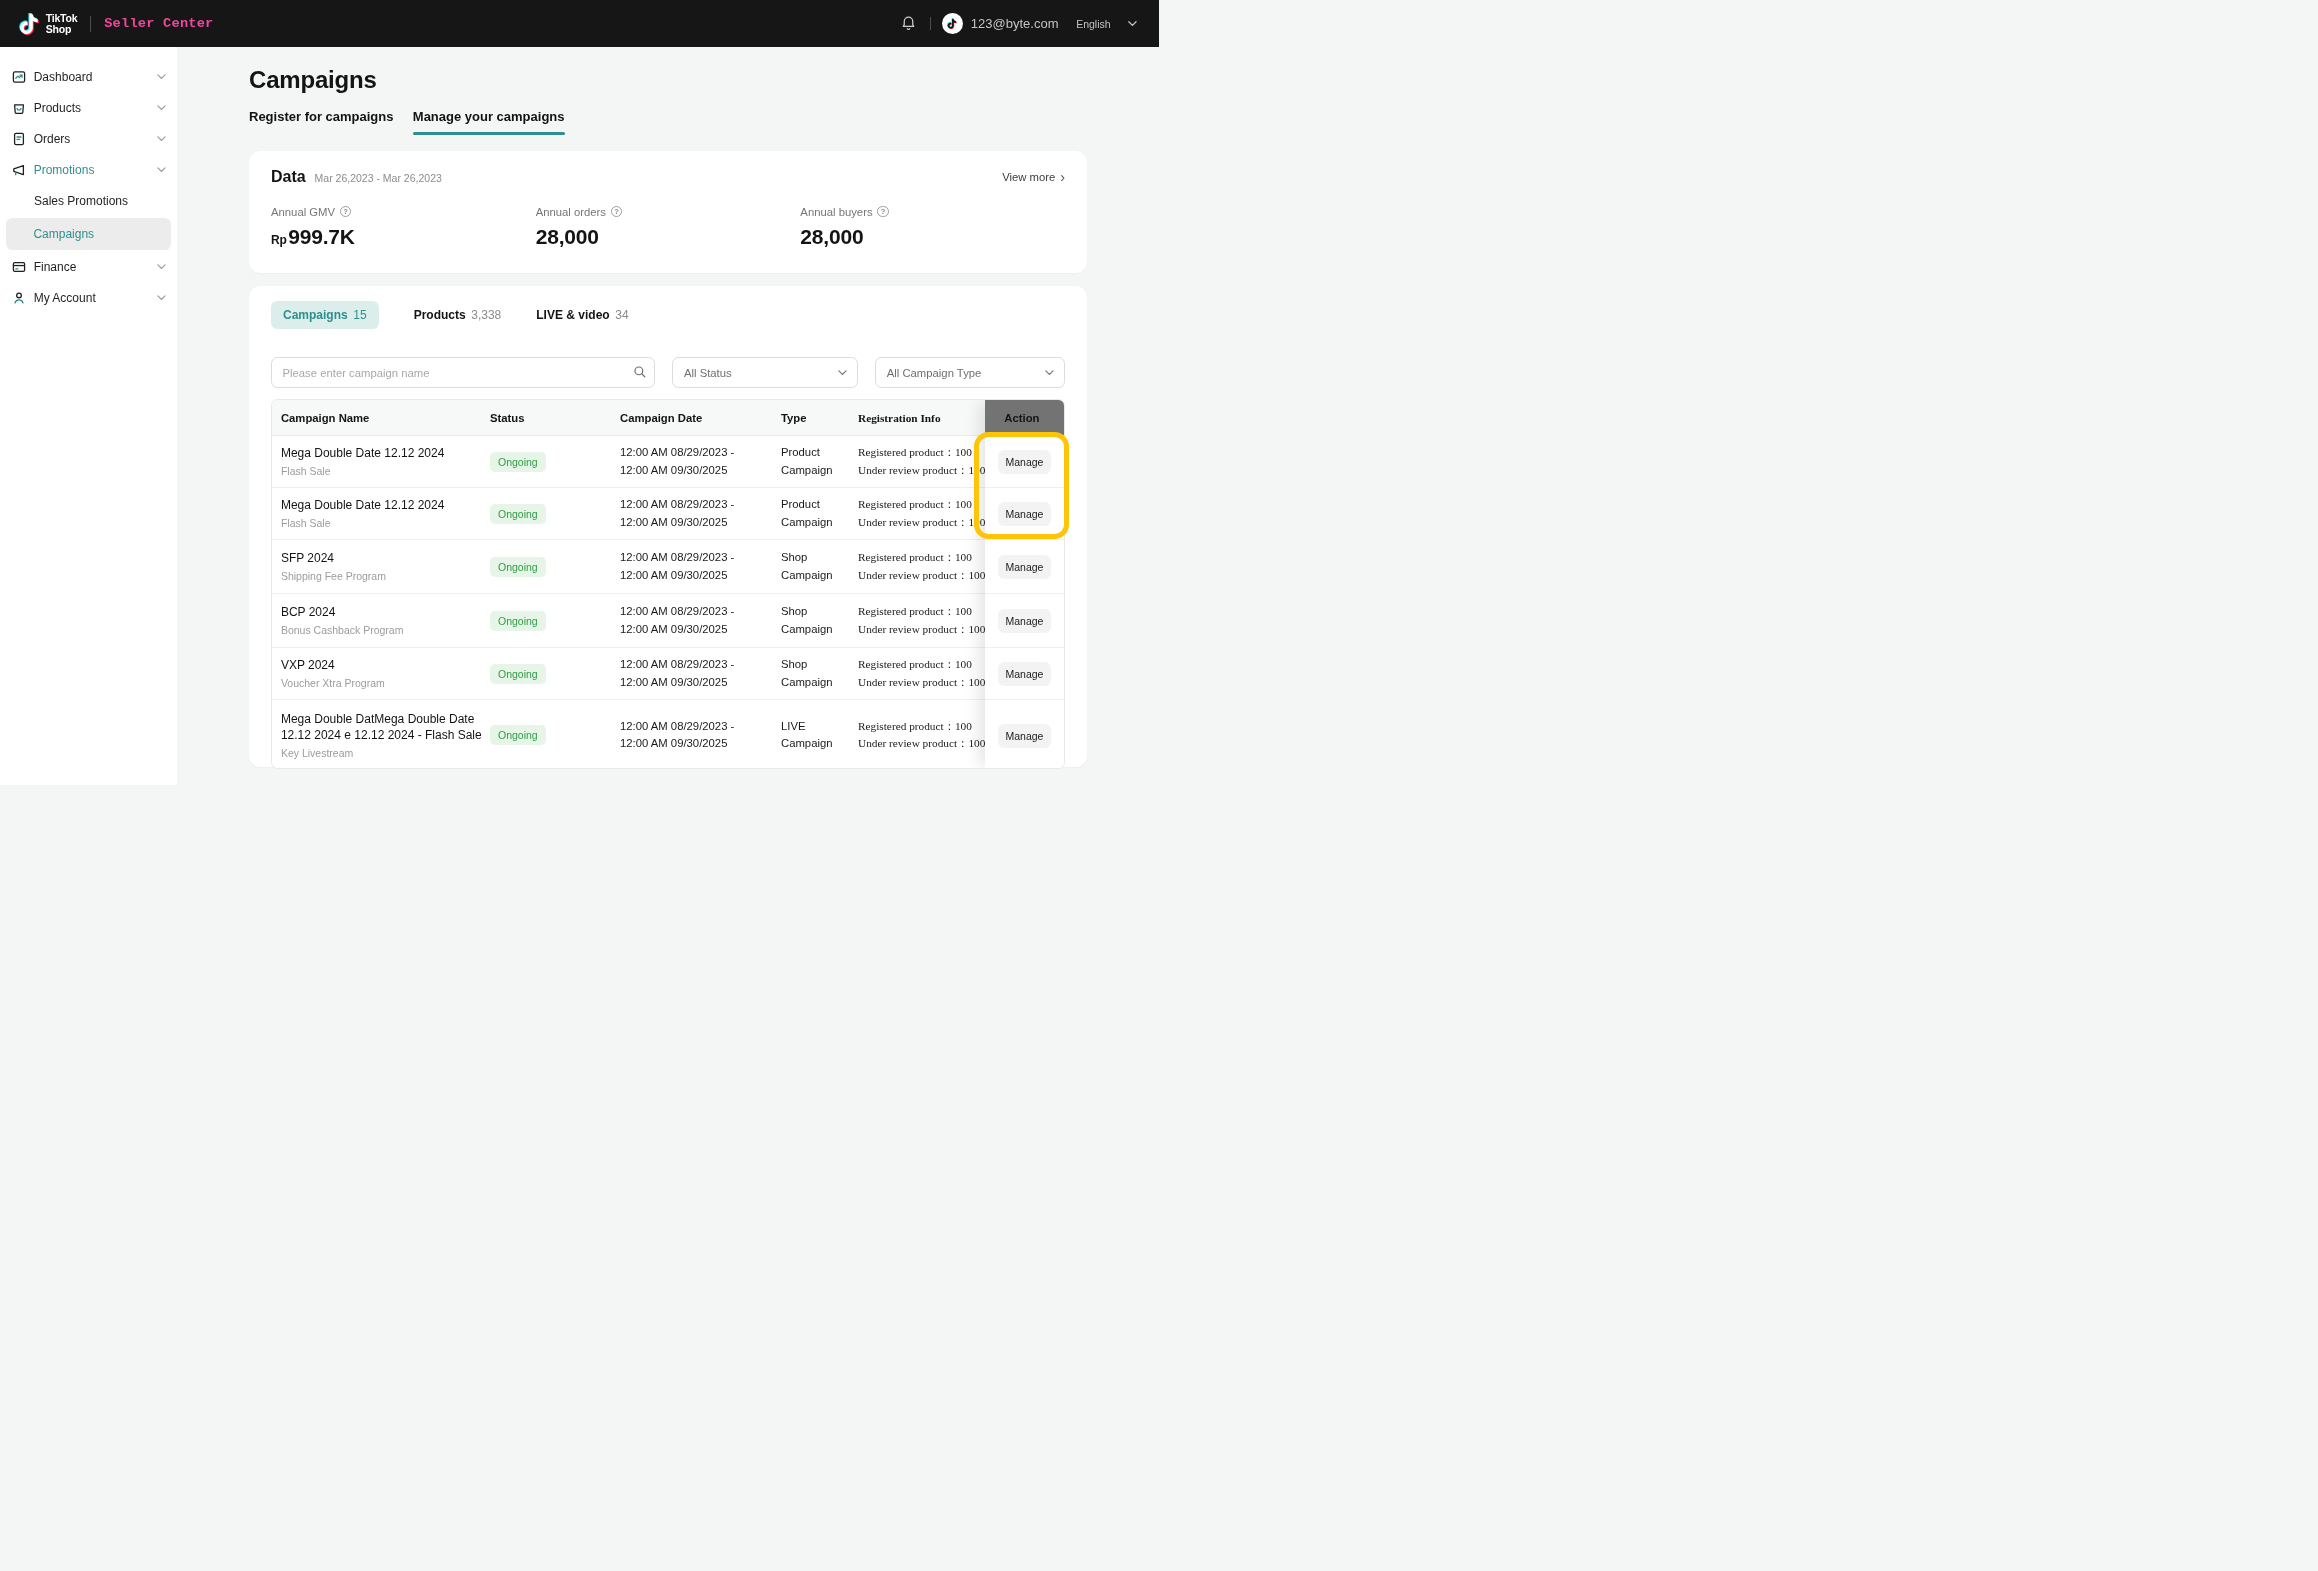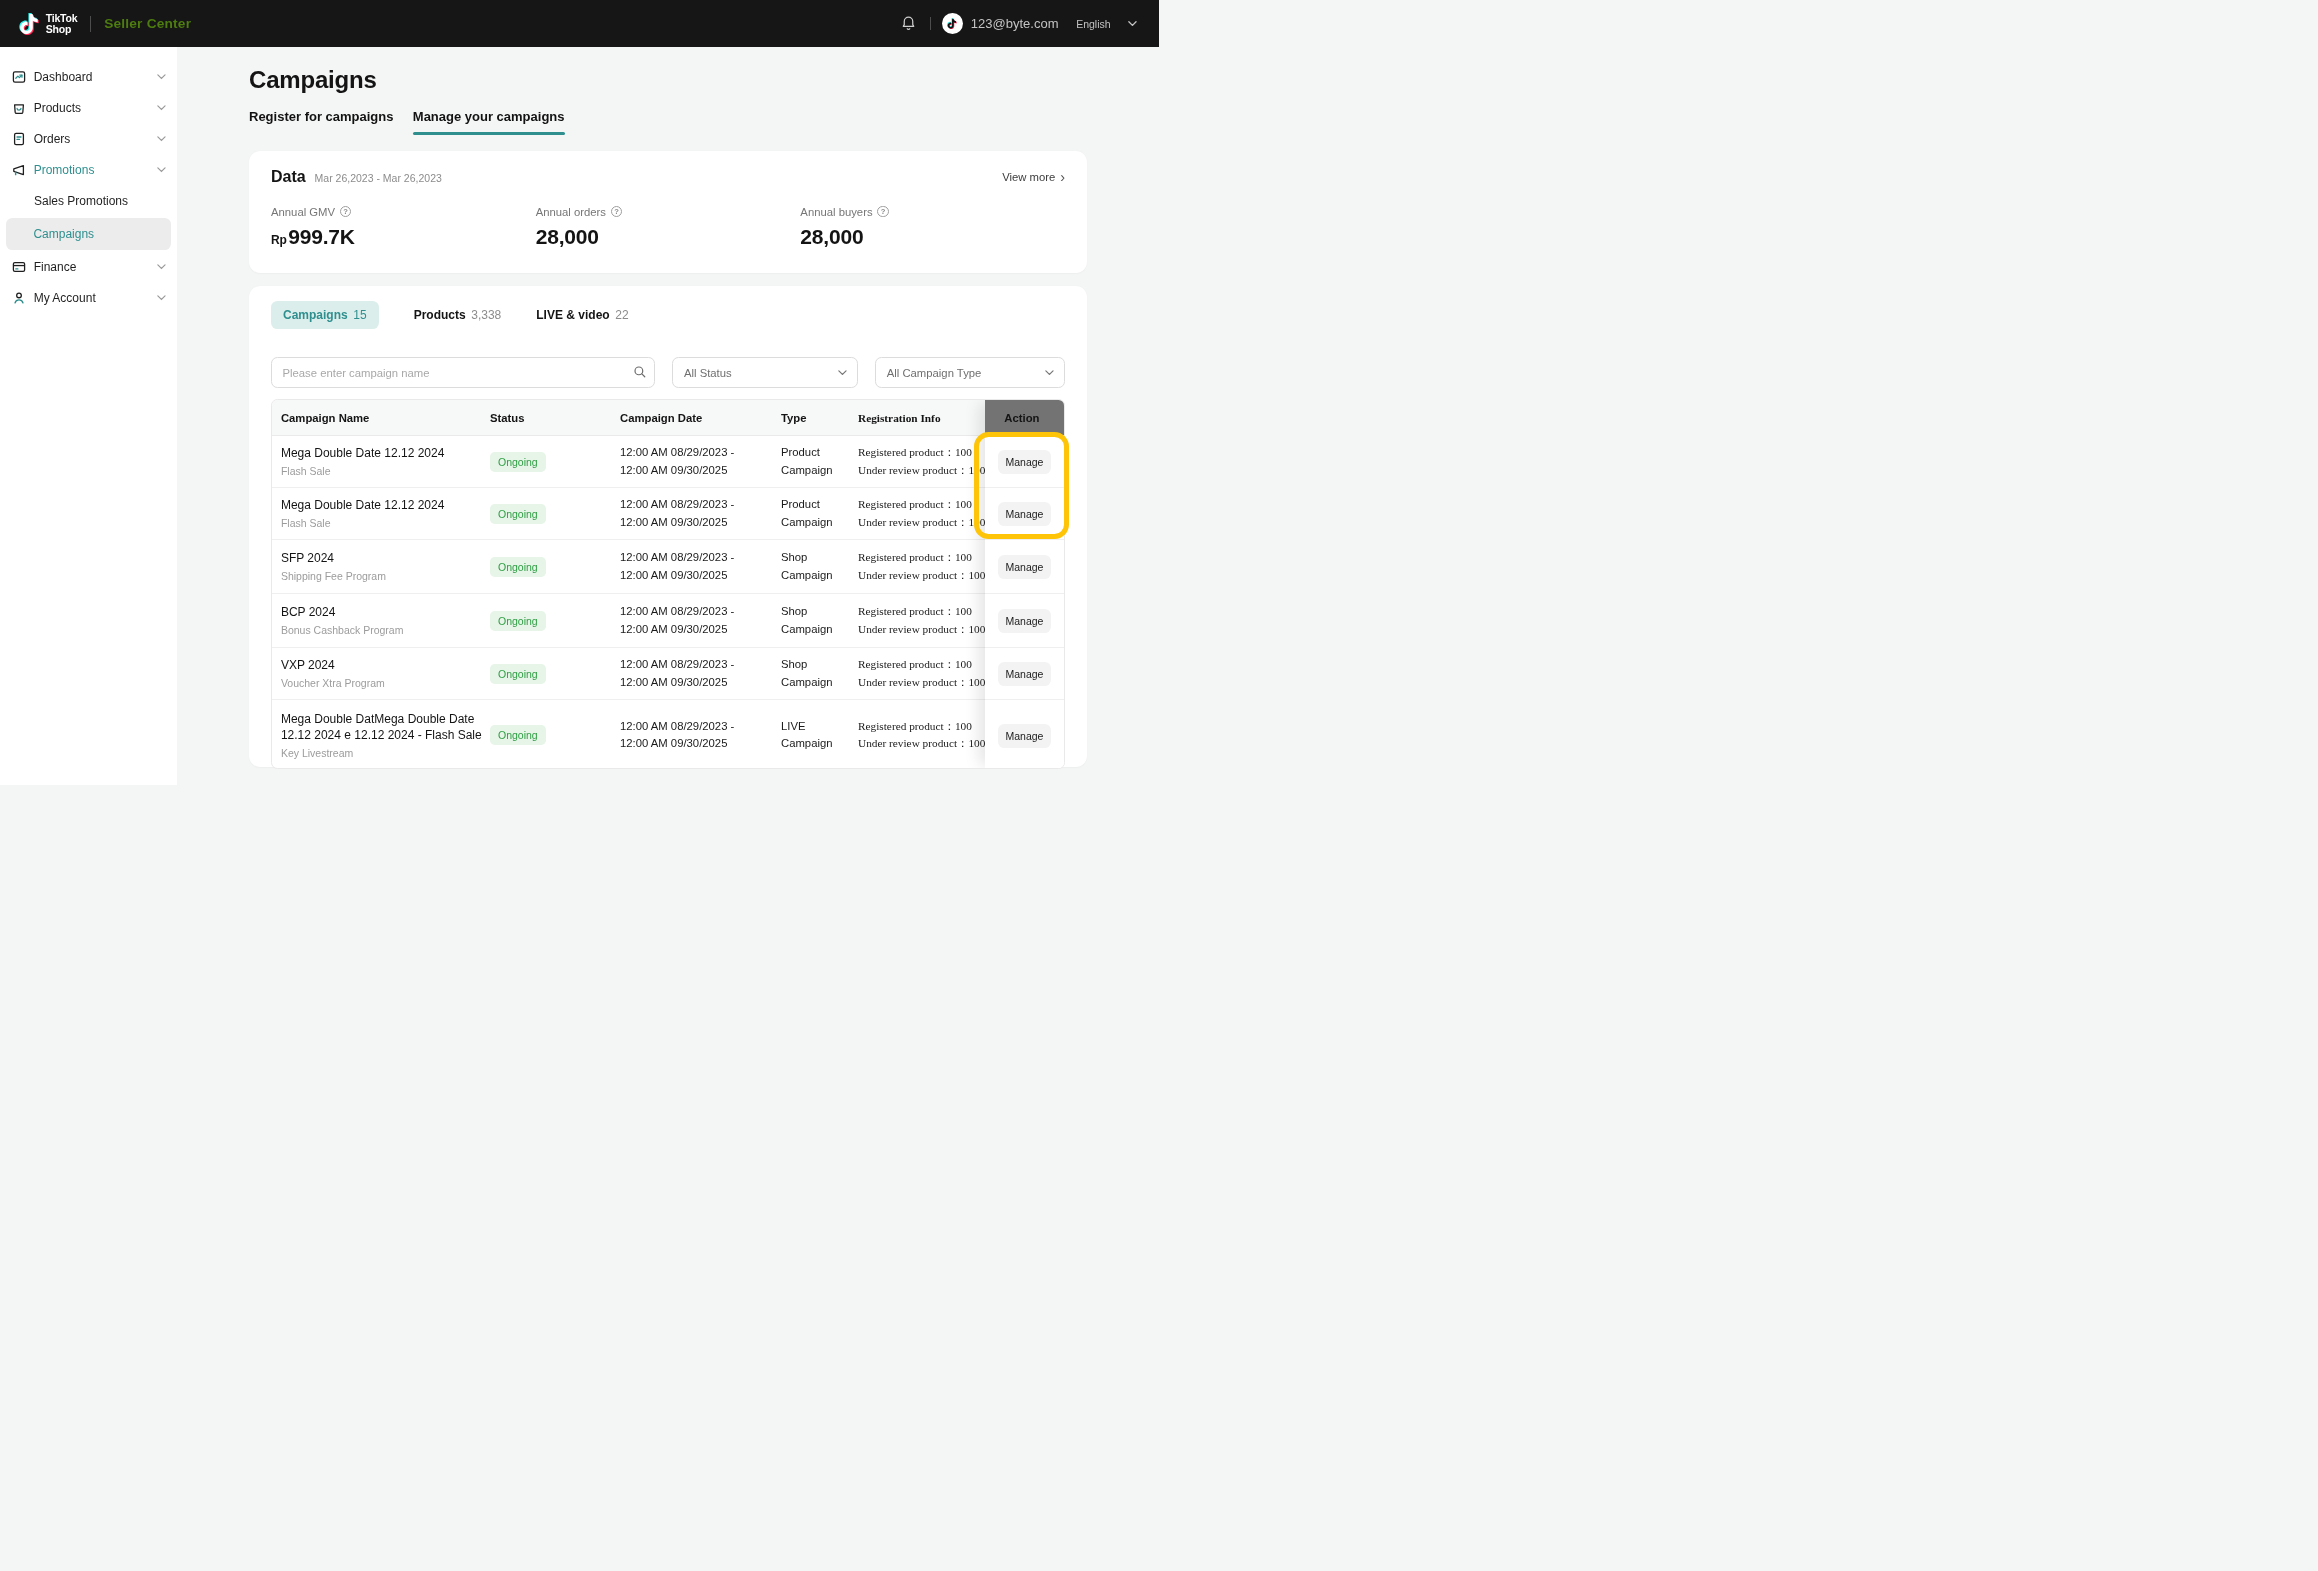--- a/index.html
+++ b/index.html
@@ -7,21 +7,21 @@
   body { font-family:"Liberation Sans","DejaVu Sans",sans-serif; background:#f4f5f5; color:#141414; }
 
   
   .topbar { height:47px; background:#161616; display:flex; align-items:center; padding:0 22.5px 0 19.3px; }
   .logo-note { position:relative; width:20px; height:24px; flex:0 0 auto; }
   .logo-note svg { position:absolute; left:0; top:0; }
   .logo-note .c { transform:translate(-1px,-1px); }
   .logo-note .r { transform:translate(1px,1px); }
   .logo-text { margin-left:6.4px; color:#fff; font-weight:800; font-size:10.5px; line-height:11px; letter-spacing:-0.2px; }
   .tb-divider { width:0.8px; height:16px; background:#4d4d4d; margin:0 13px; }
-  .seller-center { color:#4d7c0f; font-size:13.7px; font-weight:700; letter-spacing:0.2px; }
+  .seller-center { color:#ec4899; font-size:13.7px; font-weight:700; letter-spacing:0.2px;font-family:Liberation Mono, monospace; }
   .tb-right { margin-left:auto; display:flex; align-items:center; }
   .bell { display:flex; margin-right:13px; cursor:pointer; }
   .tb-divider2 { width:0.8px; height:13px; background:#4d4d4d; margin:0 11.3px 0 0; }
   .avatar { width:21px; height:21px; border-radius:50%; background:#fff; display:flex; align-items:center; justify-content:center; position:relative; }
   .avatar .mini-note { position:relative; width:9.7px; height:11.3px; }
   .avatar .mini-note svg { position:absolute; left:0; top:0; }
   .tb-email { color:#c3c3c3; font-size:13px; margin:0 17.7px 0 8px; }
   .tb-lang { color:#c3c3c3; font-size:10.5px; display:flex; align-items:center; gap:17px; cursor:pointer; }
 
   
@@ -296,21 +296,21 @@
         <div class="seg active">
           <span class="seg-label">Campaigns</span>
           <span class="seg-count">15</span>
         </div>
         <div class="seg">
           <span class="seg-label">Products</span>
           <span class="seg-count">3,338</span>
         </div>
         <div class="seg">
           <span class="seg-label">LIVE &amp; video</span>
-          <span class="seg-count">22</span>
+          <span class="seg-count">34</span>
         </div>
       </div>
 
       <div class="filter-row">
         <div class="search-wrap">
           <input type="text" placeholder="Please enter campaign name" style="">
           <span class="search-icon">
             <svg width="13.7" height="13.7" viewBox="0 0 17 17" fill="none" stroke="#6d6d6d" stroke-width="1.5" stroke-linecap="round">
                 <circle cx="7.3" cy="7.3" r="4.8"></circle>
                 <path d="M11 11l3.6 3.6"></path>

